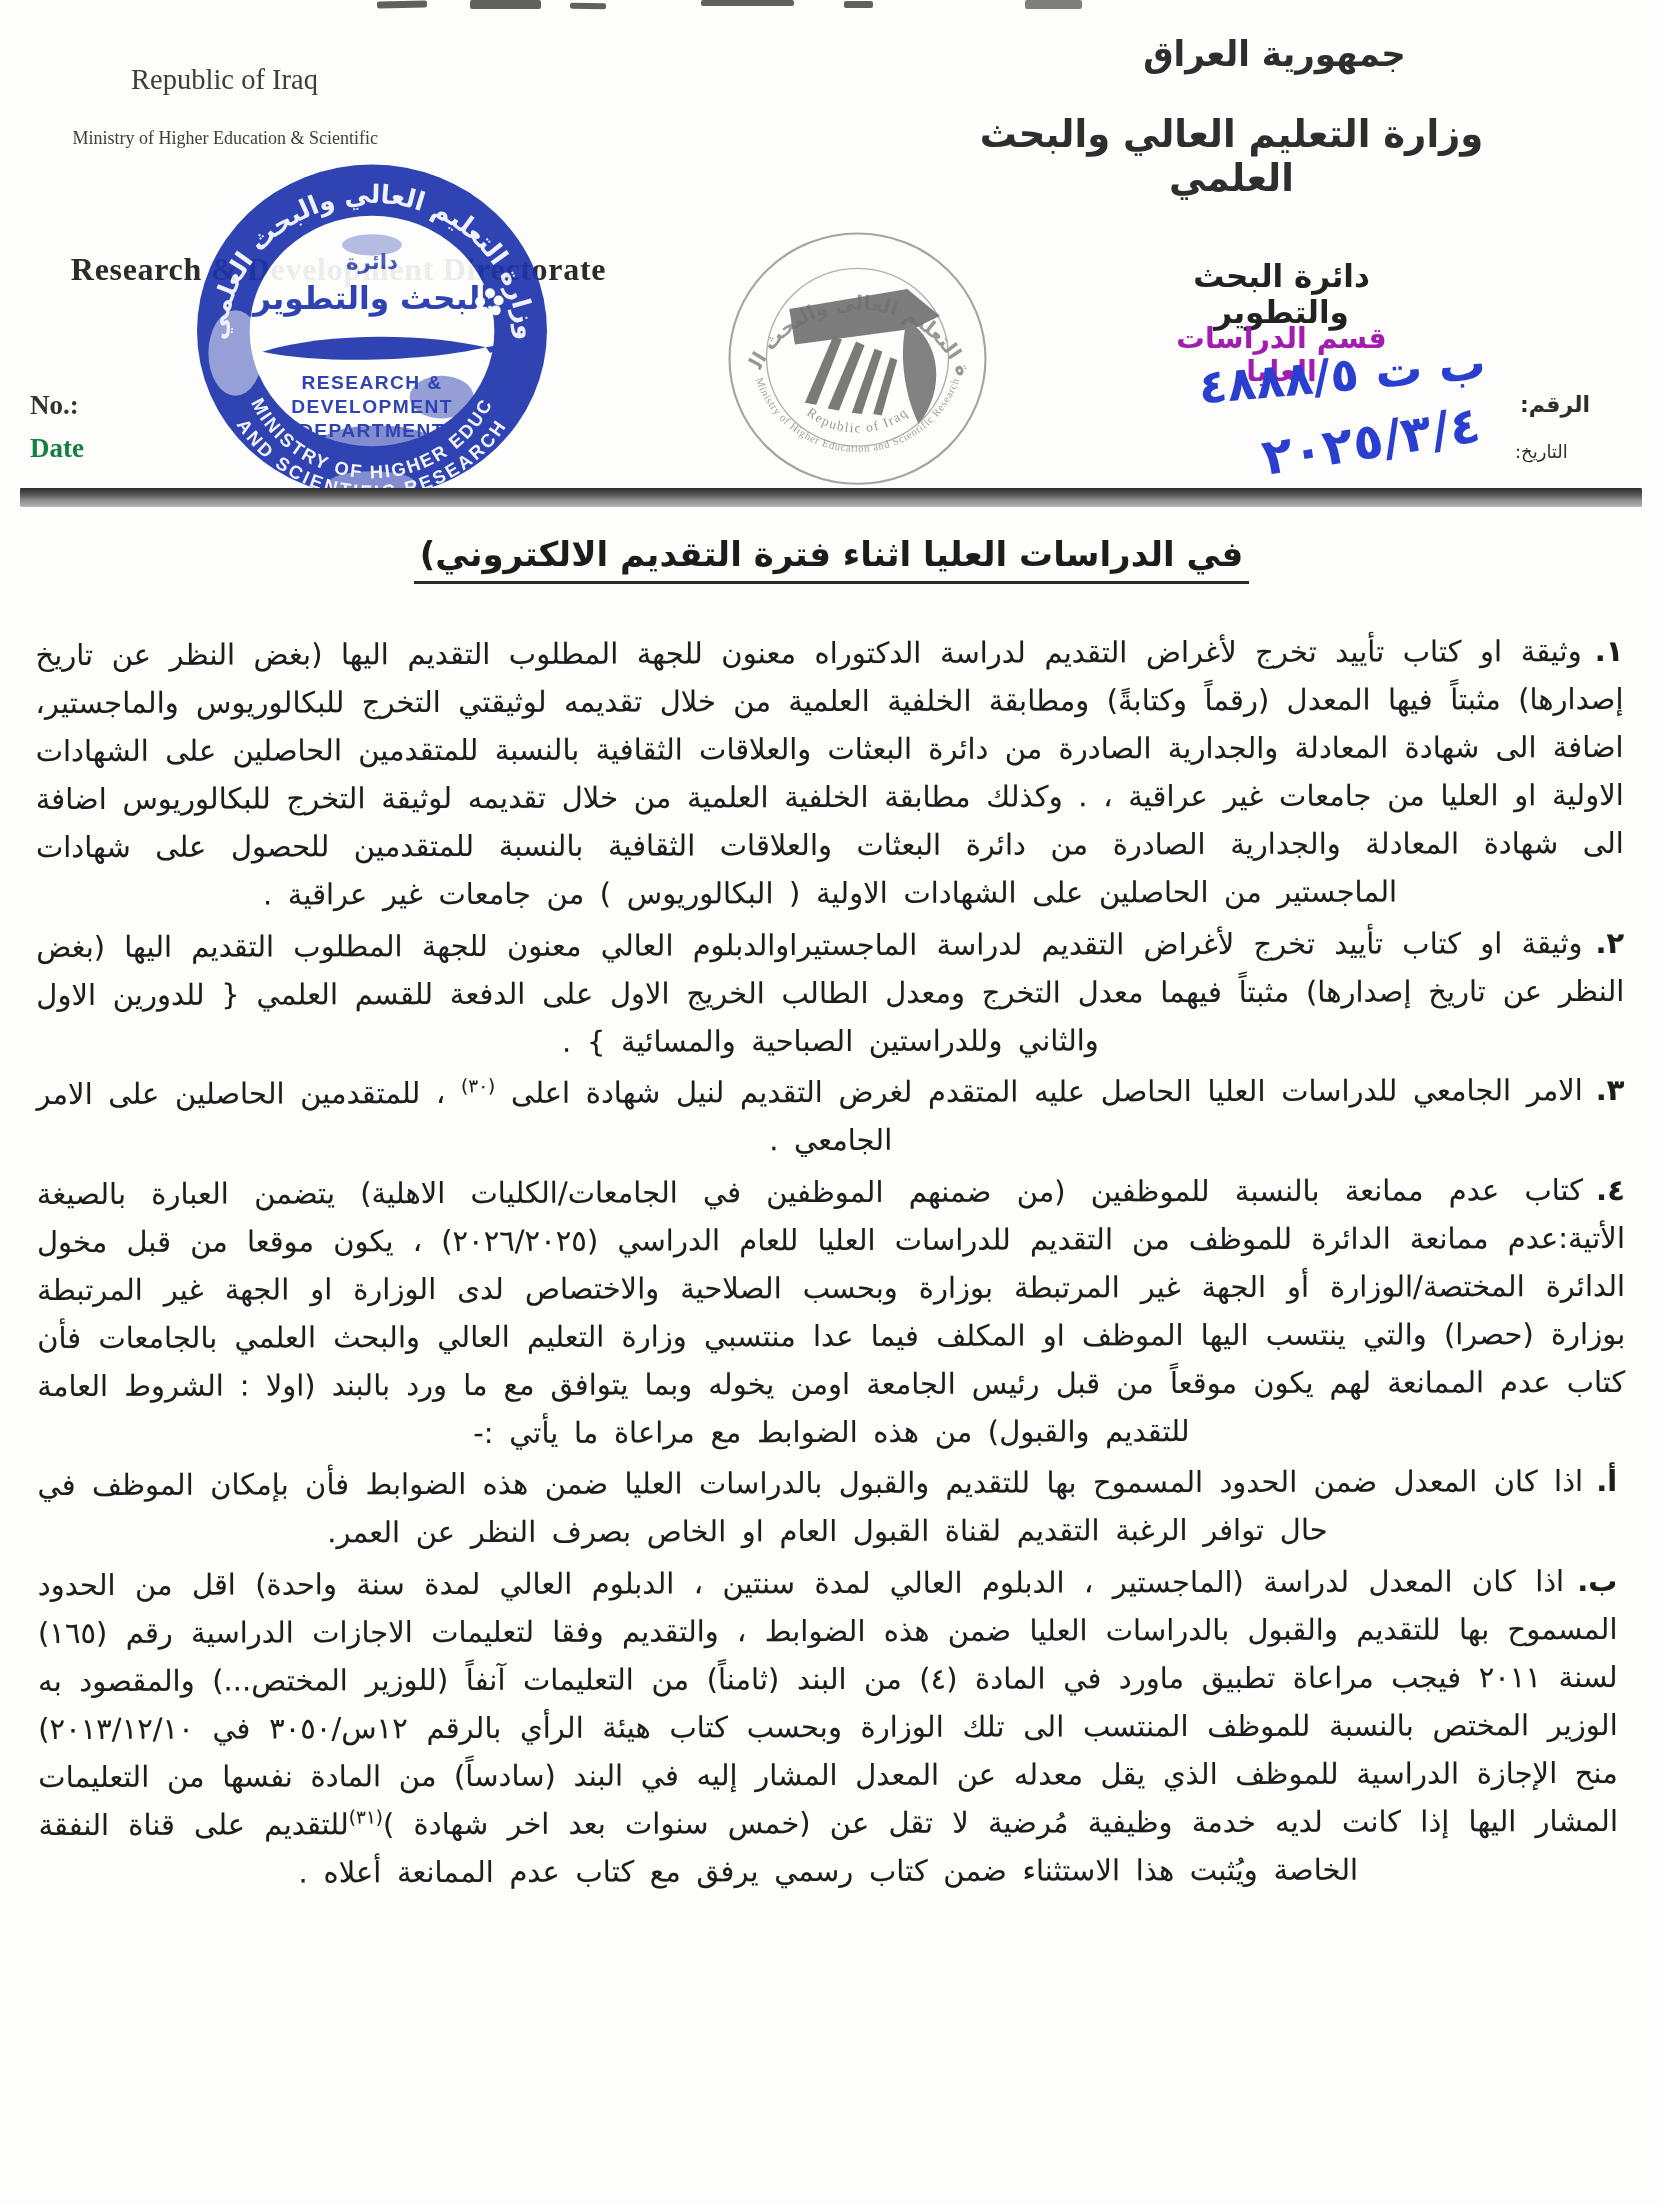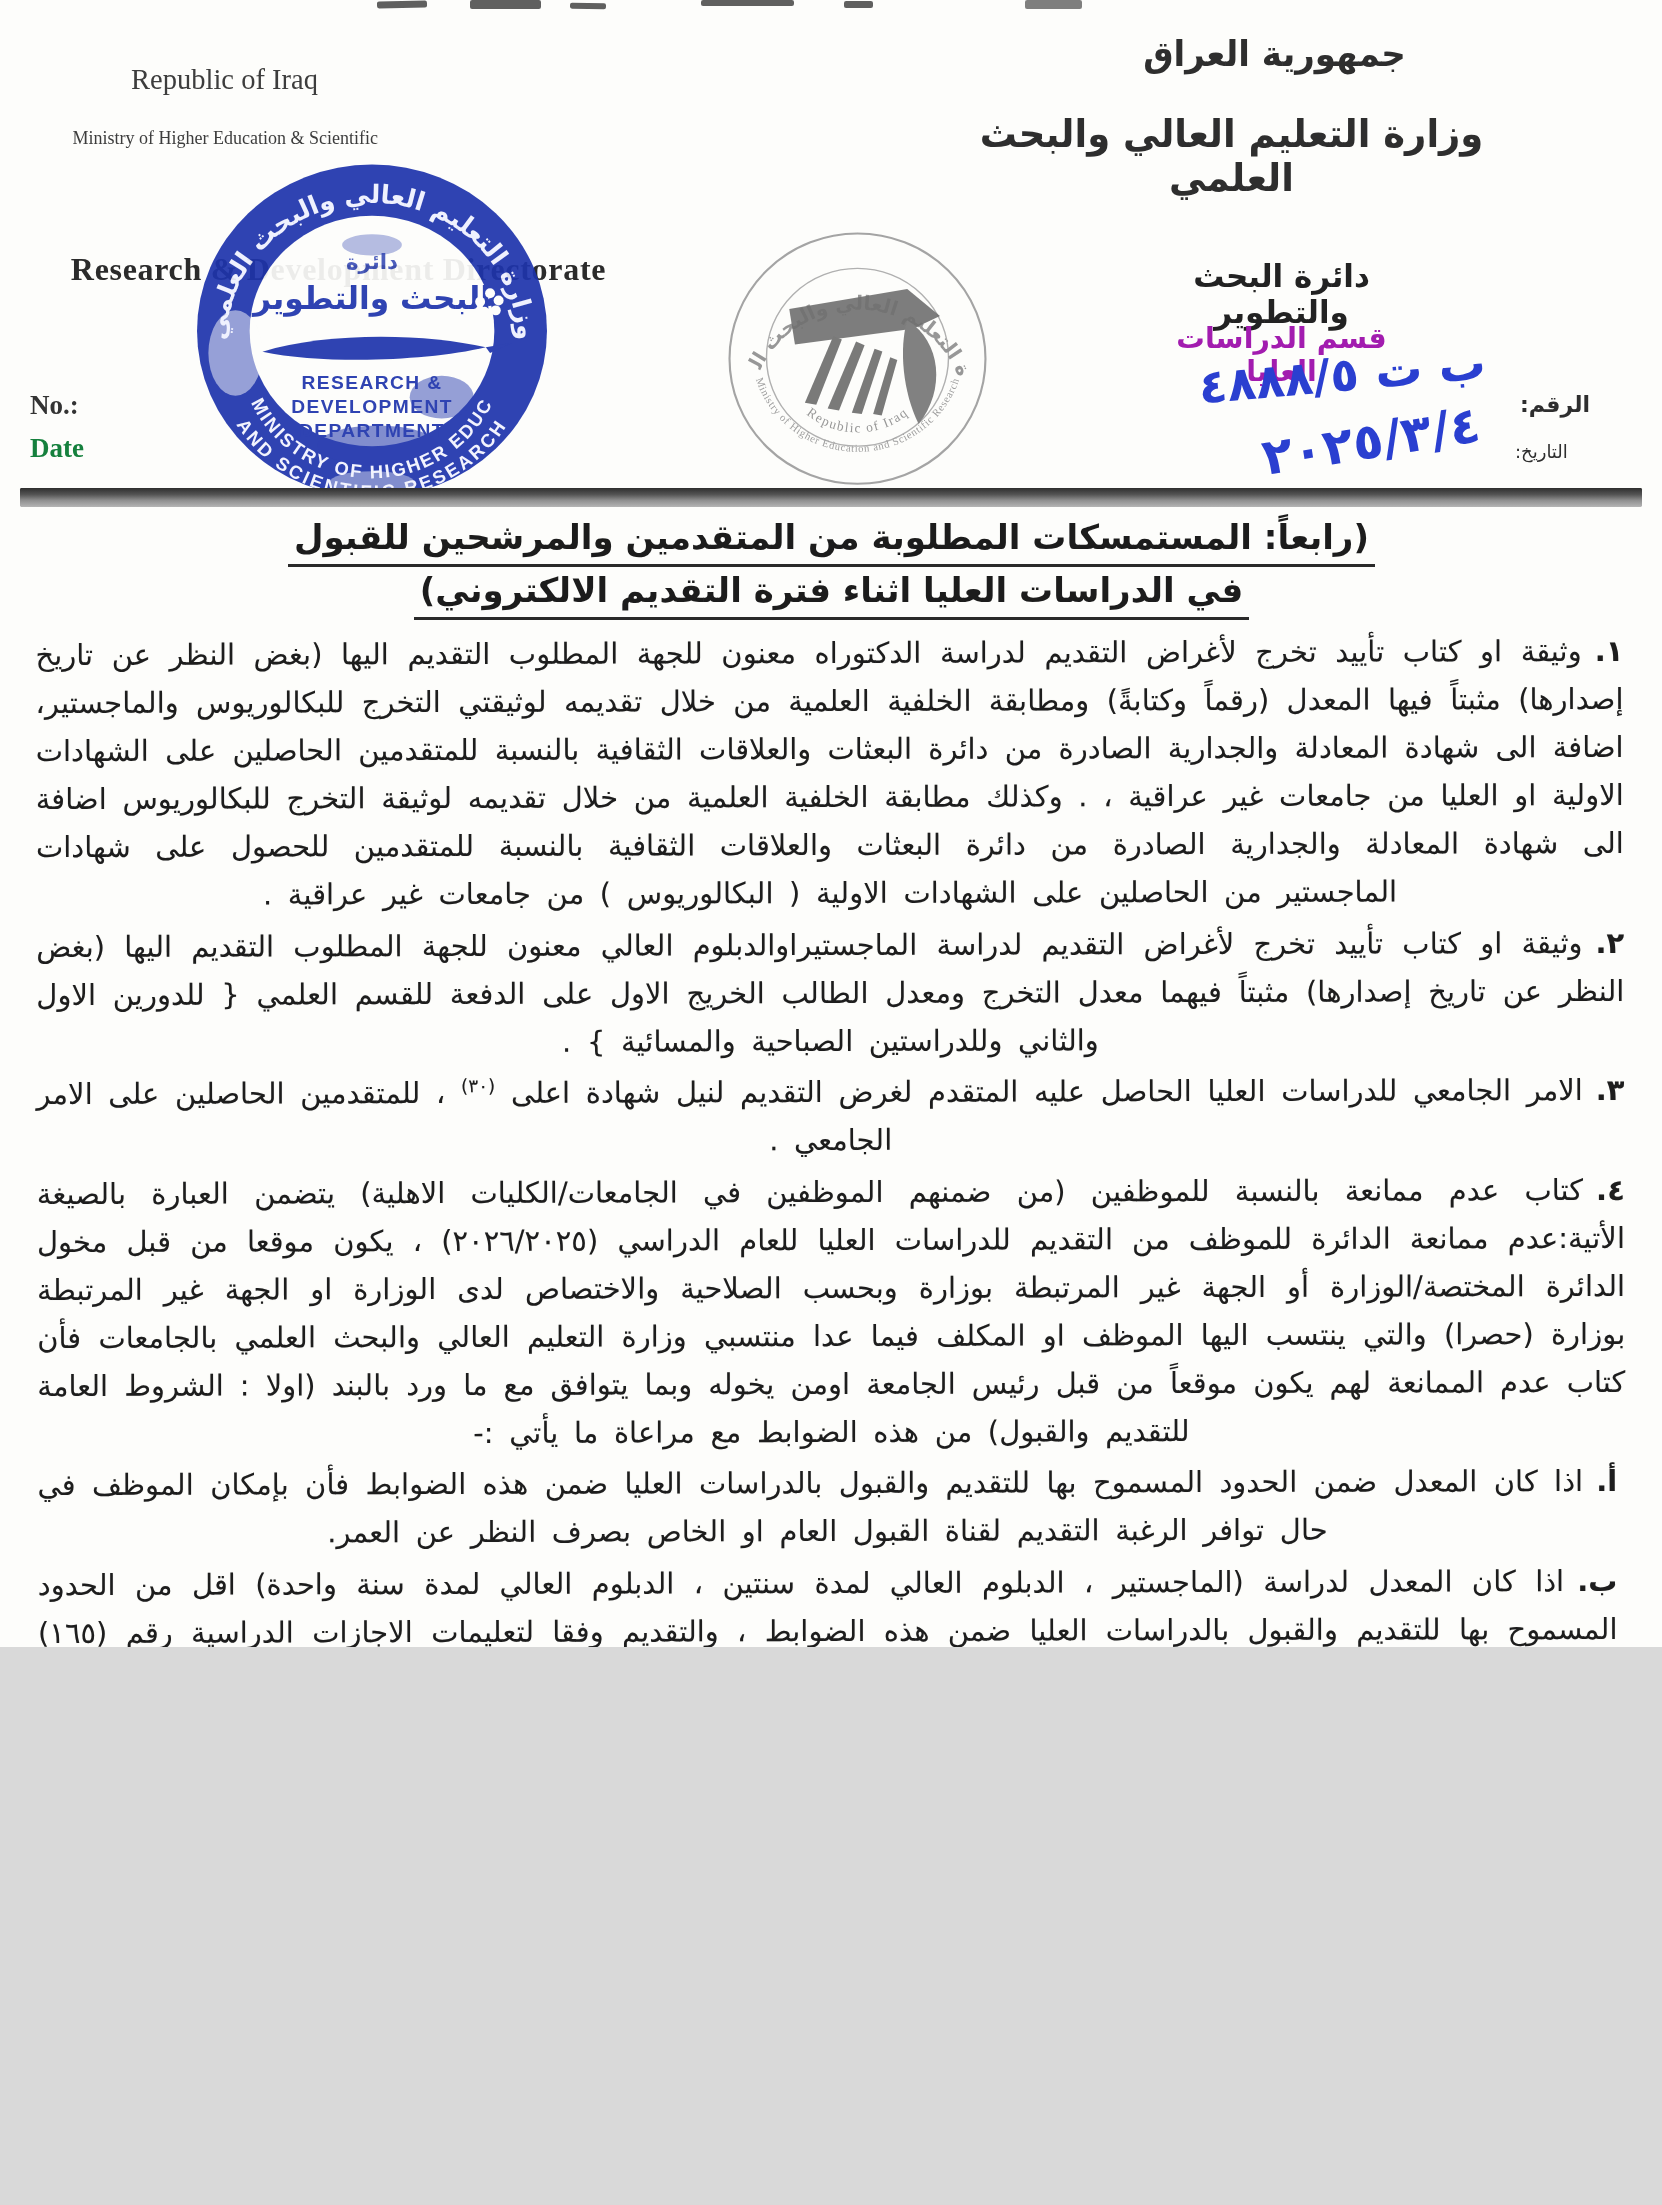--- a/index.html
+++ b/index.html
@@ -1,17 +1,17 @@
 <!DOCTYPE html>
 <html style="font-size:11.4px"><head>
 <meta charset="utf-8">
 <style>
   html,body{margin:0;padding:0;background:#d9d9d9;}
   .page{
-    position:relative;width:1663px;height:1647px;margin:0 auto;
+    position:relative;width:1663px;height:2205px;margin:0 auto;
     background:#fdfdfb;overflow:hidden;
     font-family:"DejaVu Sans",sans-serif;color:#1f1f1f;
   }
   
   .artifact{position:absolute;background:#2b2b2b;opacity:.75;border-radius:2.1px;}
   
   .en{position:absolute;font-family:"Liberation Serif",serif;color:#3d3d3d;}
   .en-country{left:107px;top:64px;width:235px;text-align:center;font-size:28.5px;}
   .en-ministry{left:43px;top:128px;width:335px;text-align:right;font-size:18px;}
   .en-directorate{left:57px;top:251px;width:563px;text-align:center;font-size:32px;font-weight:bold;color:#2b2b2b;letter-spacing:0.7px;}
@@ -149,21 +149,21 @@
       <textPath href="#em-bot1" startOffset="50%" text-anchor="middle">Republic of Iraq</textPath>
     </text>
     <text font-family="Liberation Serif, serif" font-size="15" letter-spacing="1" fill="#949494">
       <textPath href="#em-bot2" startOffset="50%" text-anchor="middle">Ministry of Higher Education and Scientific Research</textPath>
     </text>
   </svg>
 
   <div class="divider"></div>
 
   <div class="title">
-    <span class="t">(رابعاً: المستمسكات المطلوبة من المتقدمين والمرشحين للقبول</span><br>
+    <br>
     <span class="t t2">في الدراسات العليا اثناء فترة التقديم الالكتروني)</span>
   </div>
 
   <div class="body-text">
     <p class="item">
       <span class="marker">١.</span><span>وثيقة او كتاب تأييد تخرج لأغراض التقديم لدراسة الدكتوراه معنون للجهة المطلوب التقديم اليها (بغض النظر عن تاريخ إصدارها) مثبتاً فيها المعدل (رقماً وكتابةً) ومطابقة الخلفية العلمية من خلال تقديمه لوثيقتي التخرج للبكالوريوس والماجستير، اضافة الى شهادة المعادلة والجدارية الصادرة من دائرة البعثات والعلاقات الثقافية بالنسبة للمتقدمين الحاصلين على الشهادات الاولية او العليا من جامعات غير عراقية ، . وكذلك مطابقة الخلفية العلمية من خلال تقديمه لوثيقة التخرج للبكالوريوس اضافة الى شهادة المعادلة والجدارية الصادرة من دائرة البعثات والعلاقات الثقافية بالنسبة للمتقدمين للحصول على شهادات الماجستير من الحاصلين على الشهادات الاولية ( البكالوريوس ) من جامعات غير عراقية .</span><sup></sup><span></span>
     </p>
     <p class="item">
       <span class="marker">٢.</span><span>وثيقة او كتاب تأييد تخرج لأغراض التقديم لدراسة الماجستيراوالدبلوم العالي معنون للجهة المطلوب التقديم اليها (بغض النظر عن تاريخ إصدارها) مثبتاً فيهما معدل التخرج ومعدل الطالب الخريج الاول على الدفعة للقسم العلمي { للدورين الاول والثاني وللدراستين الصباحية والمسائية } .</span><sup></sup><span></span>
     </p>

